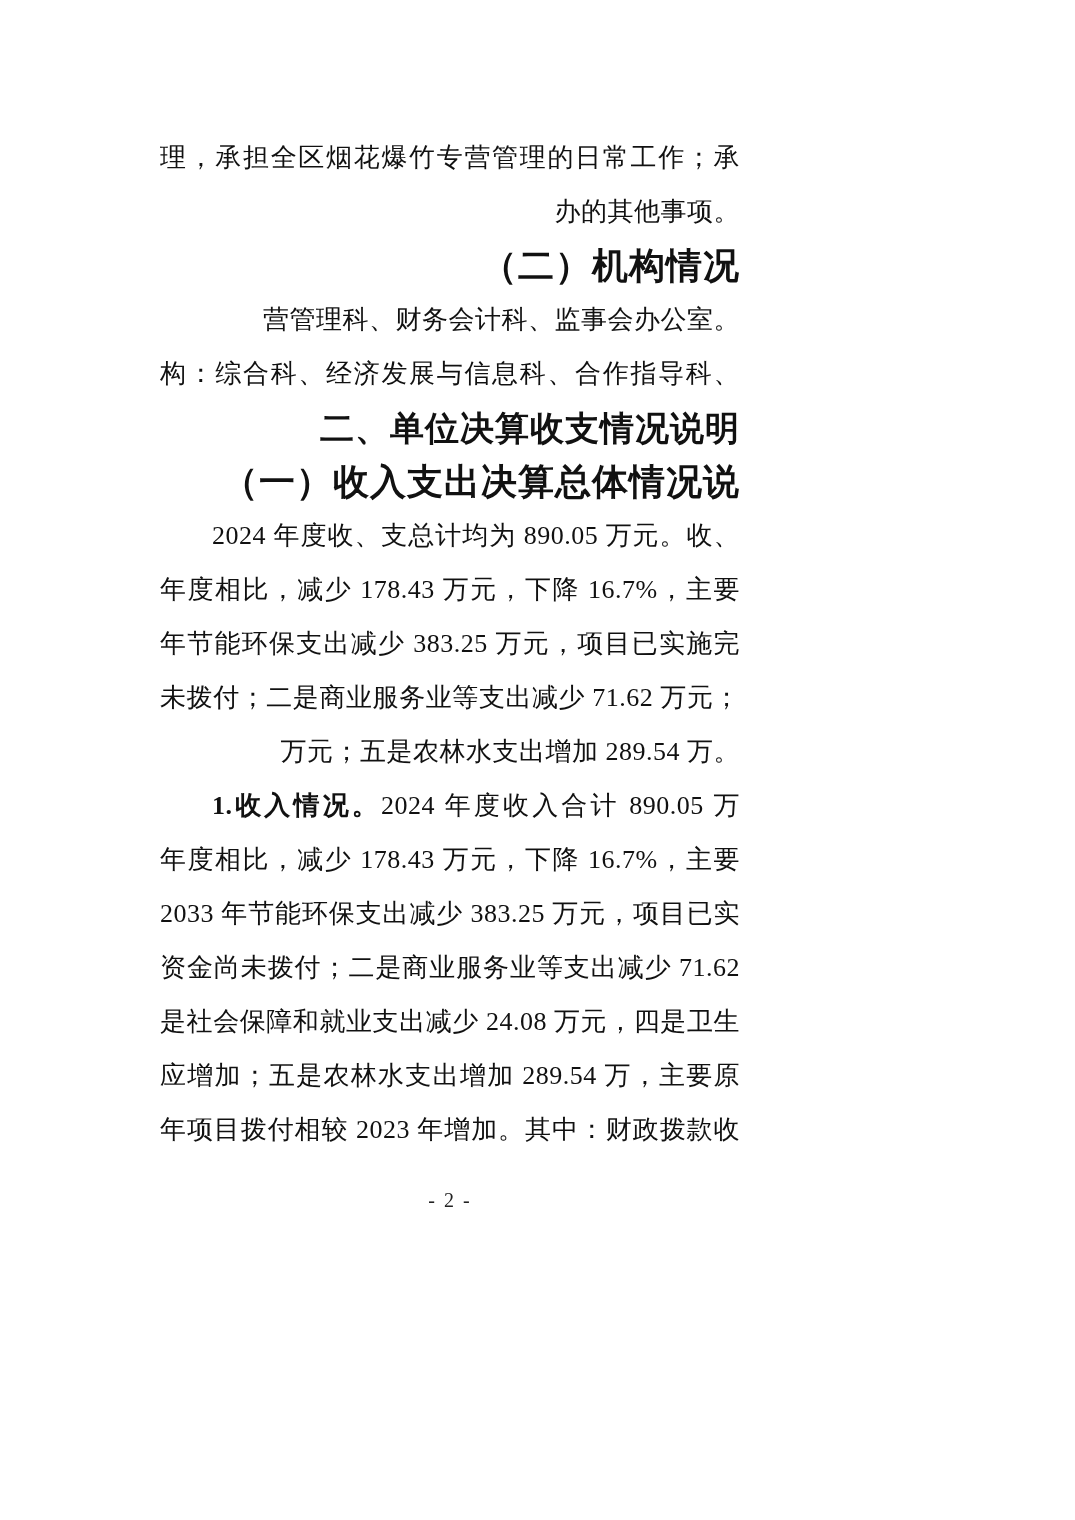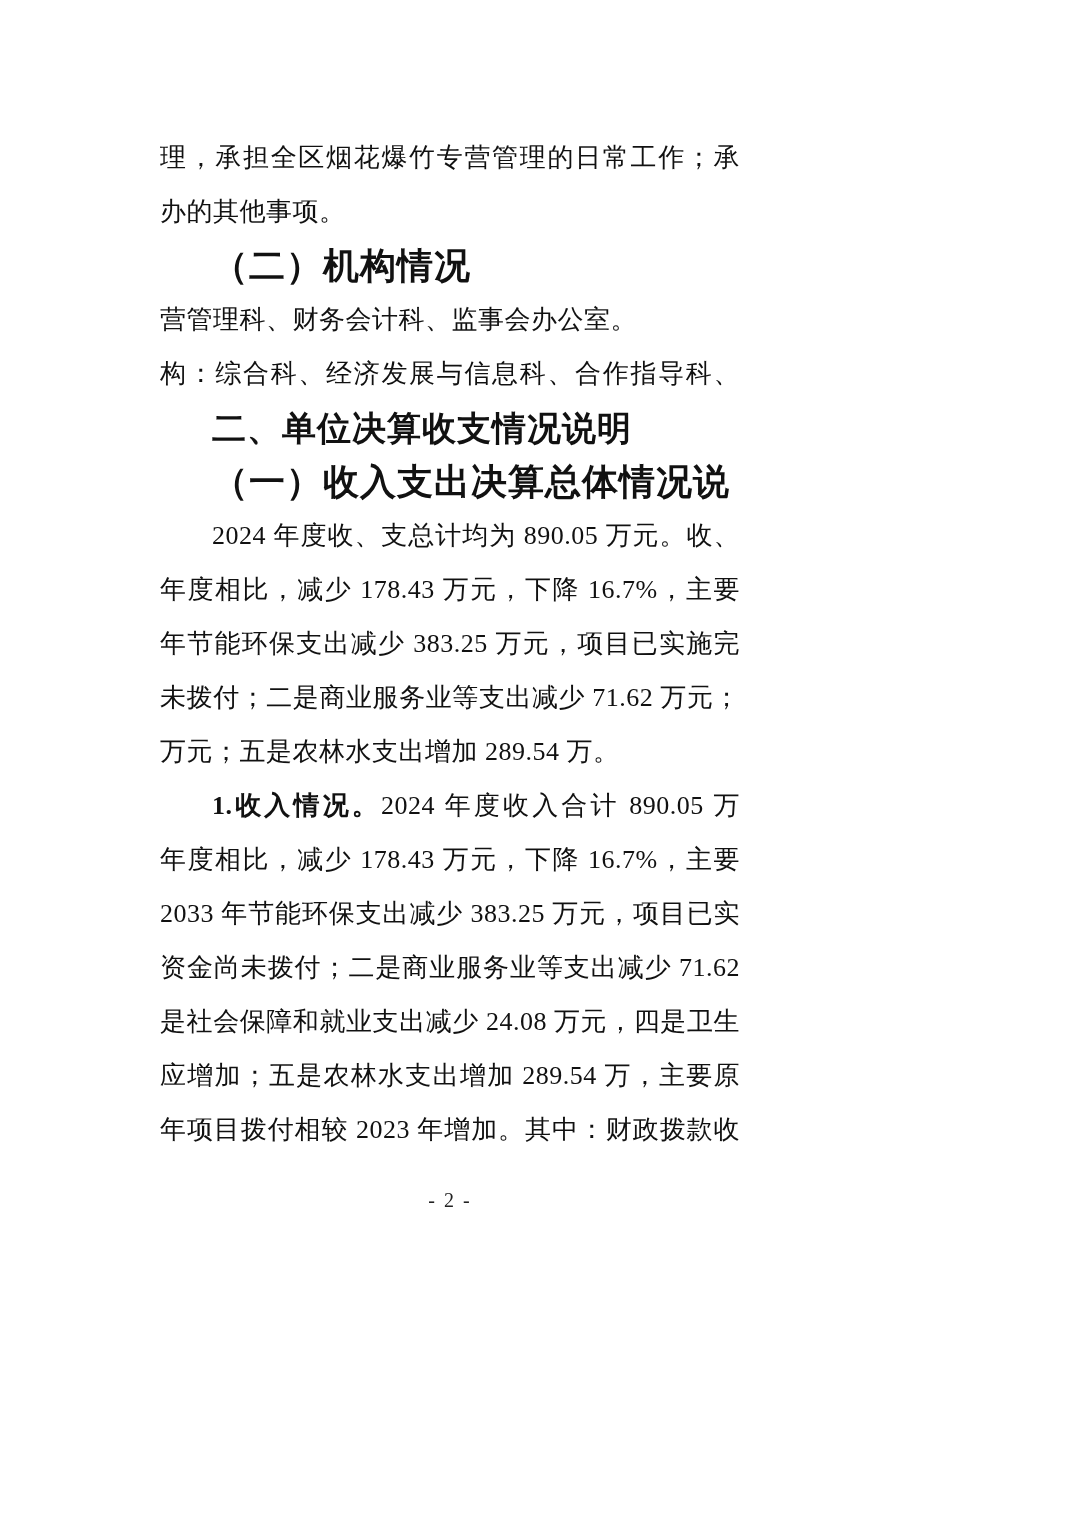--- a/index.html
+++ b/index.html
@@ -17,21 +17,21 @@
     overflow: hidden;
   }
   .content {
     padding: 131px 160px 0 160px;
   }
   .line {
     font-size: 26px;
     line-height: 54px;
     height: 54px;
     overflow: hidden;
-    text-align: left;
+    text-align: right;
     letter-spacing: 0.5px;
   }
   .line.justify {
     text-align: justify;
     text-align-last: justify;
   }
   .line.indent {
     padding-left: 52px;
   }
   .line.hei {

